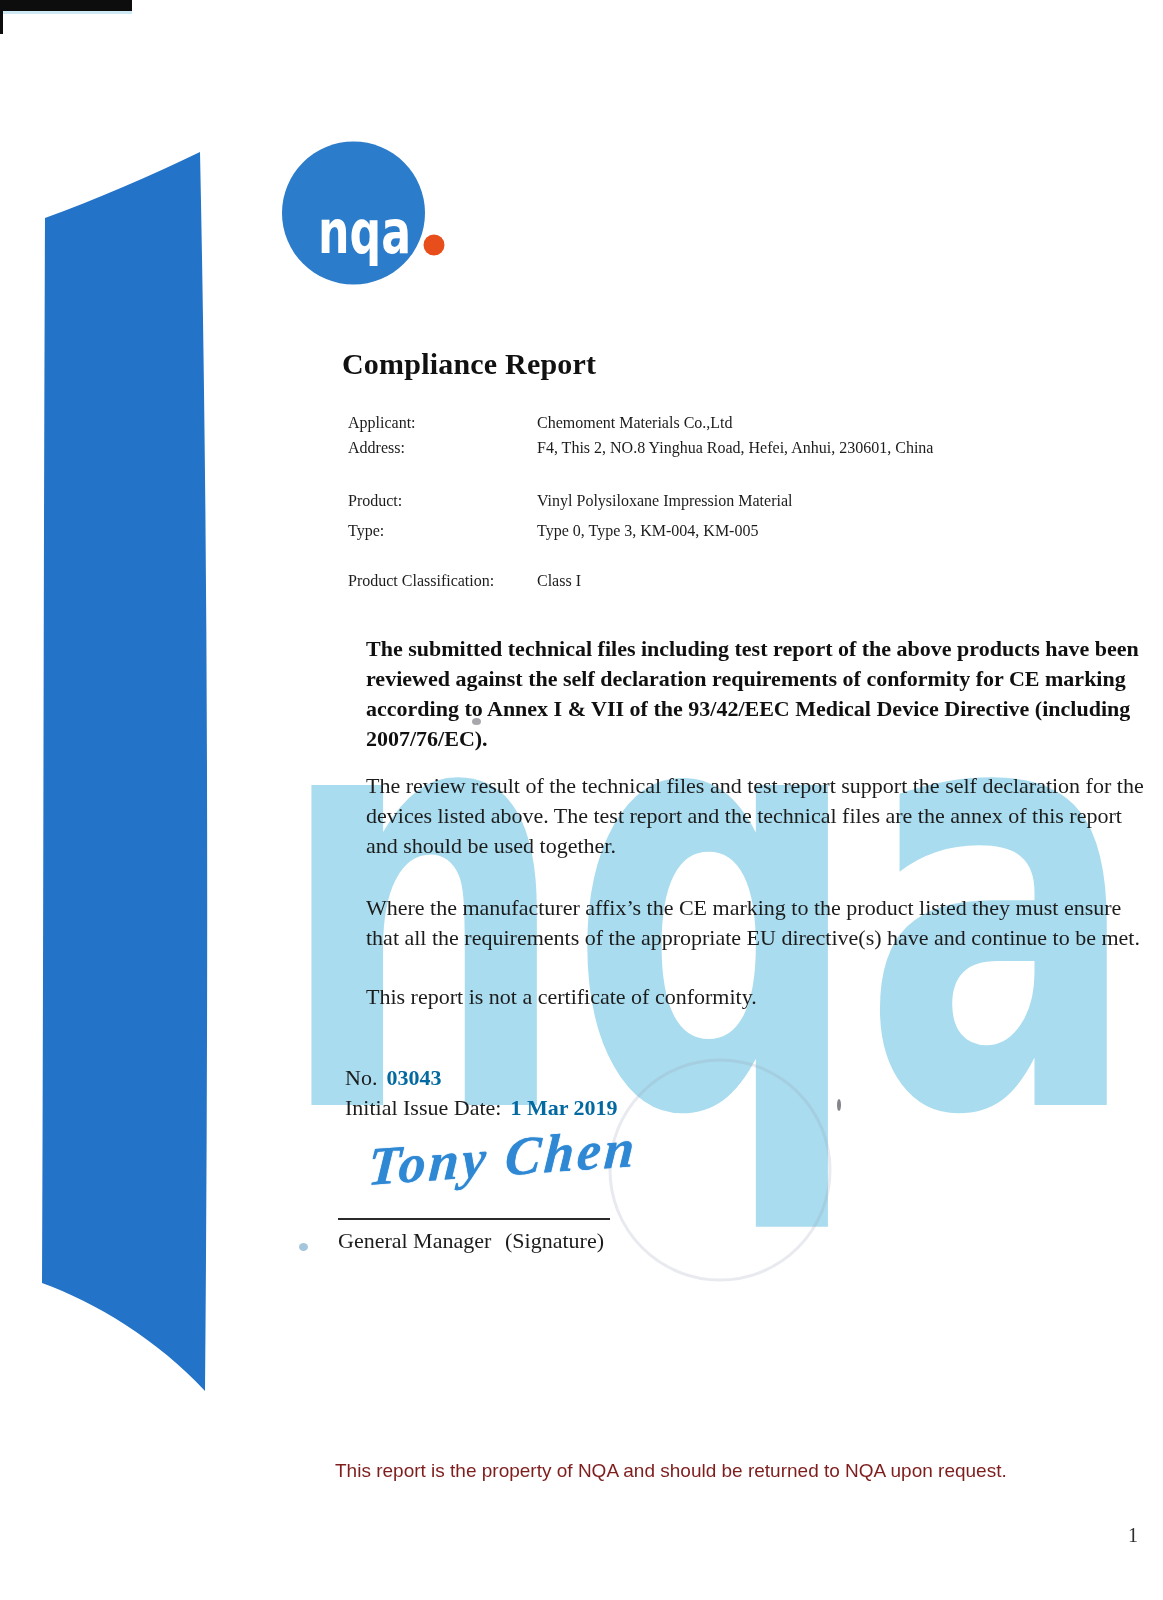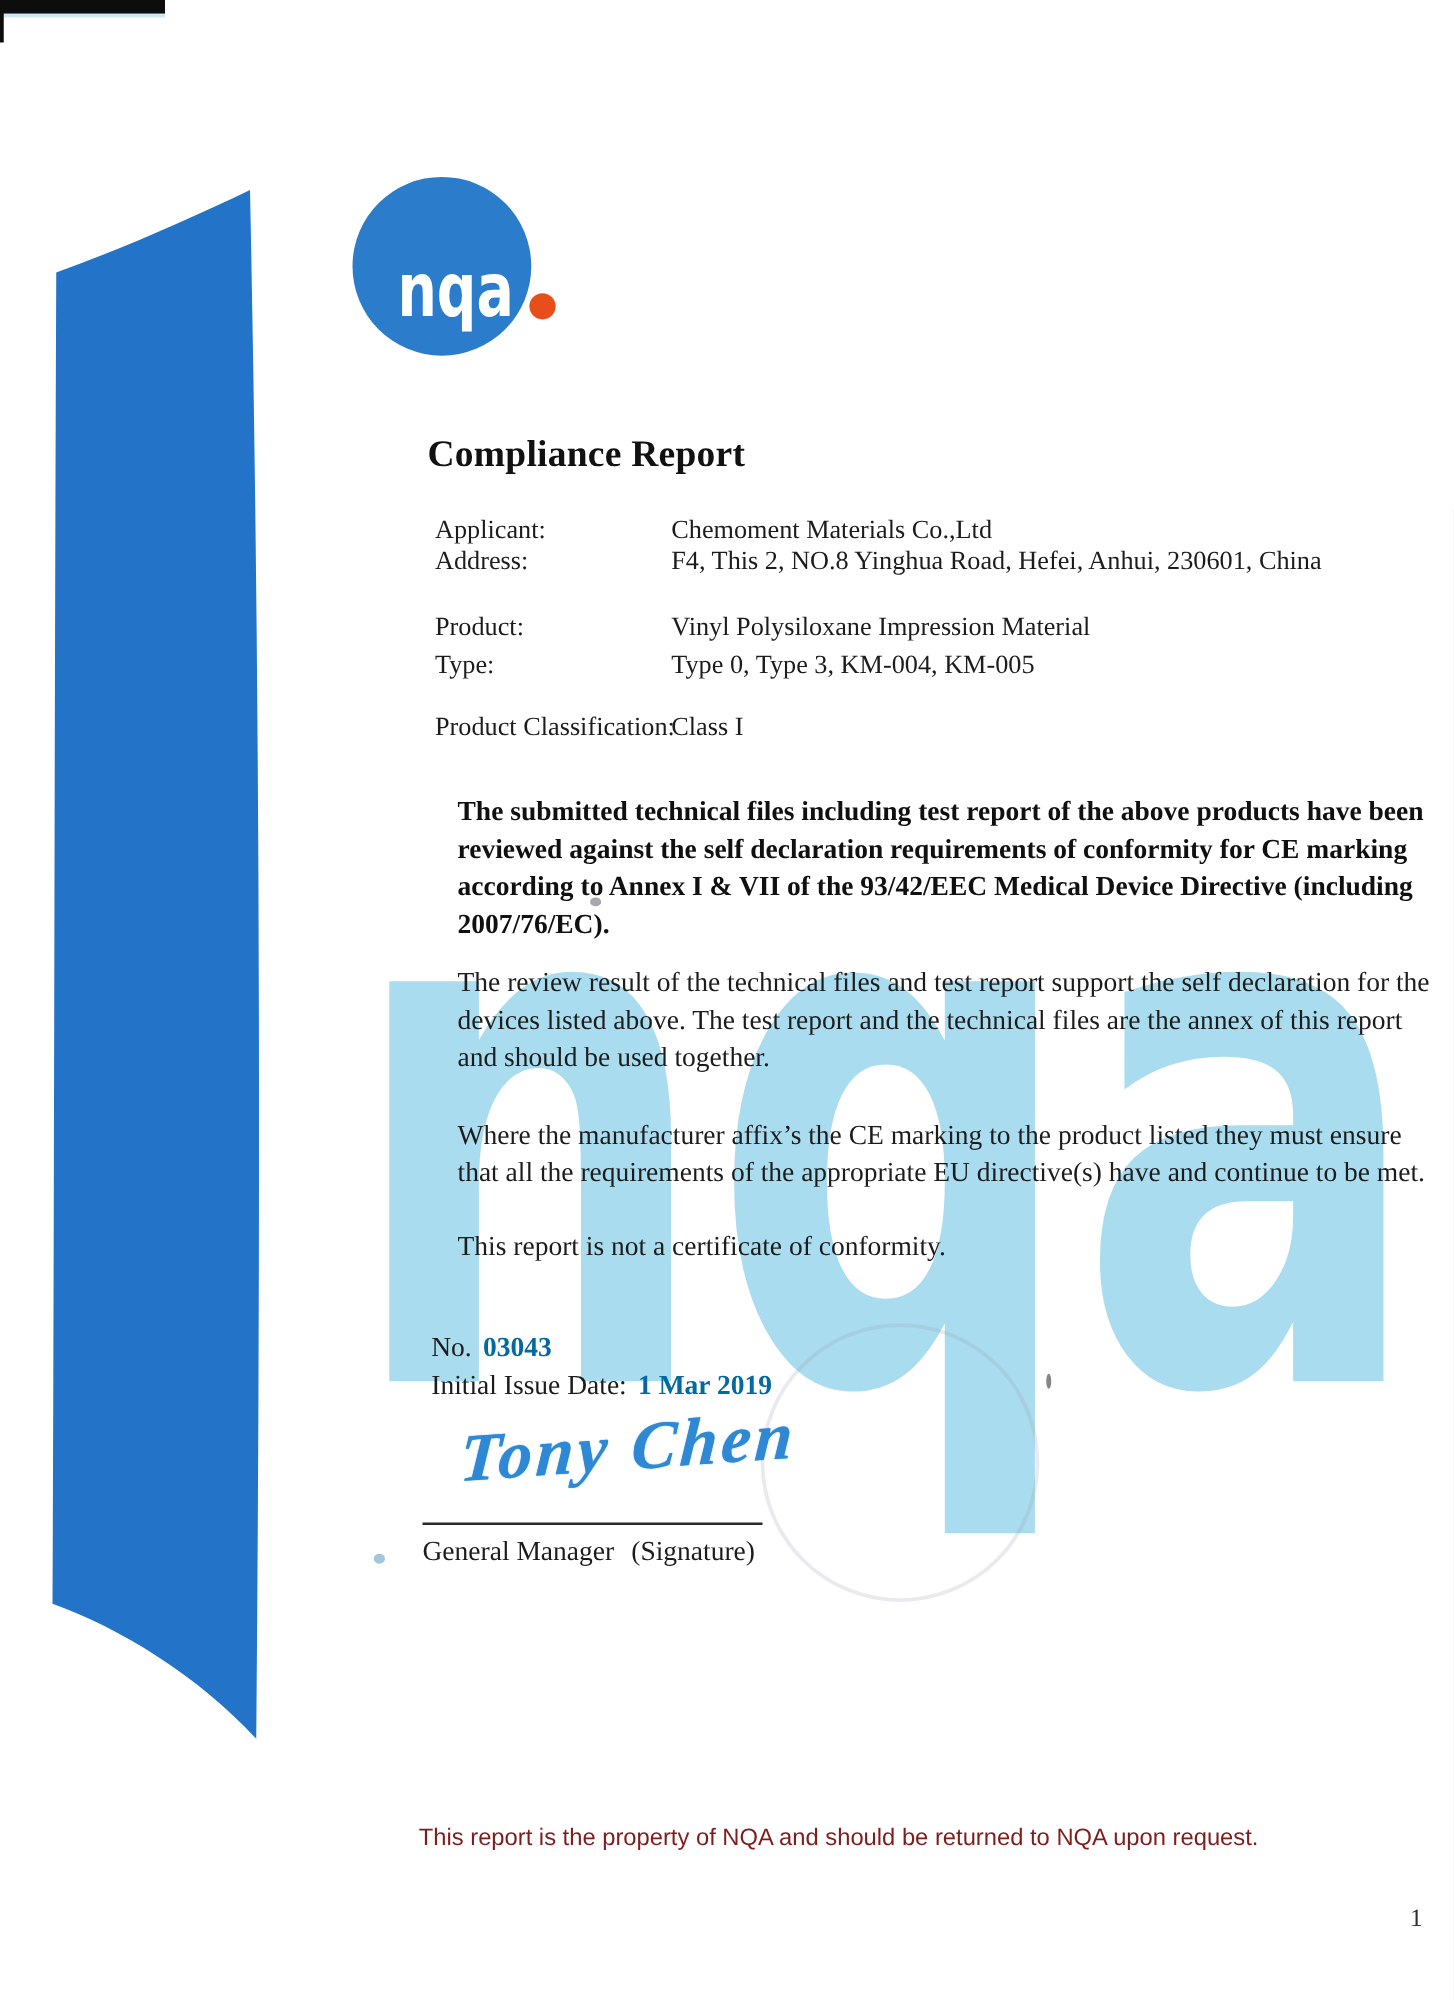--- a/index.html
+++ b/index.html
@@ -18,21 +18,21 @@
   
   .corner-bar{position:absolute;left:0;top:0;width:132px;height:11px;background:#0d0d0d;z-index:3;}
   .corner-strip{position:absolute;left:0;top:11px;width:132px;height:3px;background:#cfe9f4;z-index:3;}
   .corner-edge{position:absolute;left:0;top:0;width:3px;height:34px;background:#0d0d0d;z-index:3;}
 
   .title{
     position:absolute;left:342px;top:329px;
     font-size:30px;font-weight:700;color:#111;
     letter-spacing:0.2px;white-space:nowrap;margin-top:18px;
   }
-  .row{position:absolute;left:348px;font-size:21px;line-height:26px;white-space:nowrap;}
+  .row{position:absolute;left:348px;font-size:16px;line-height:26px;white-space:nowrap;}
   .row .val{position:absolute;left:189px;top:0;white-space:nowrap;}
   .row-applicant{top:410px;}
   .row-address{top:435px;}
   .row-product{top:488px;}
   .row-type{top:518px;}
   .row-class{top:568px;}
 
   .para{position:absolute;left:342px;width:704px;font-size:22px;line-height:30px;}
   .para .pline{white-space:nowrap;margin-left:24px;}
   .para .pline.just{text-align:justify;text-align-last:justify;}

